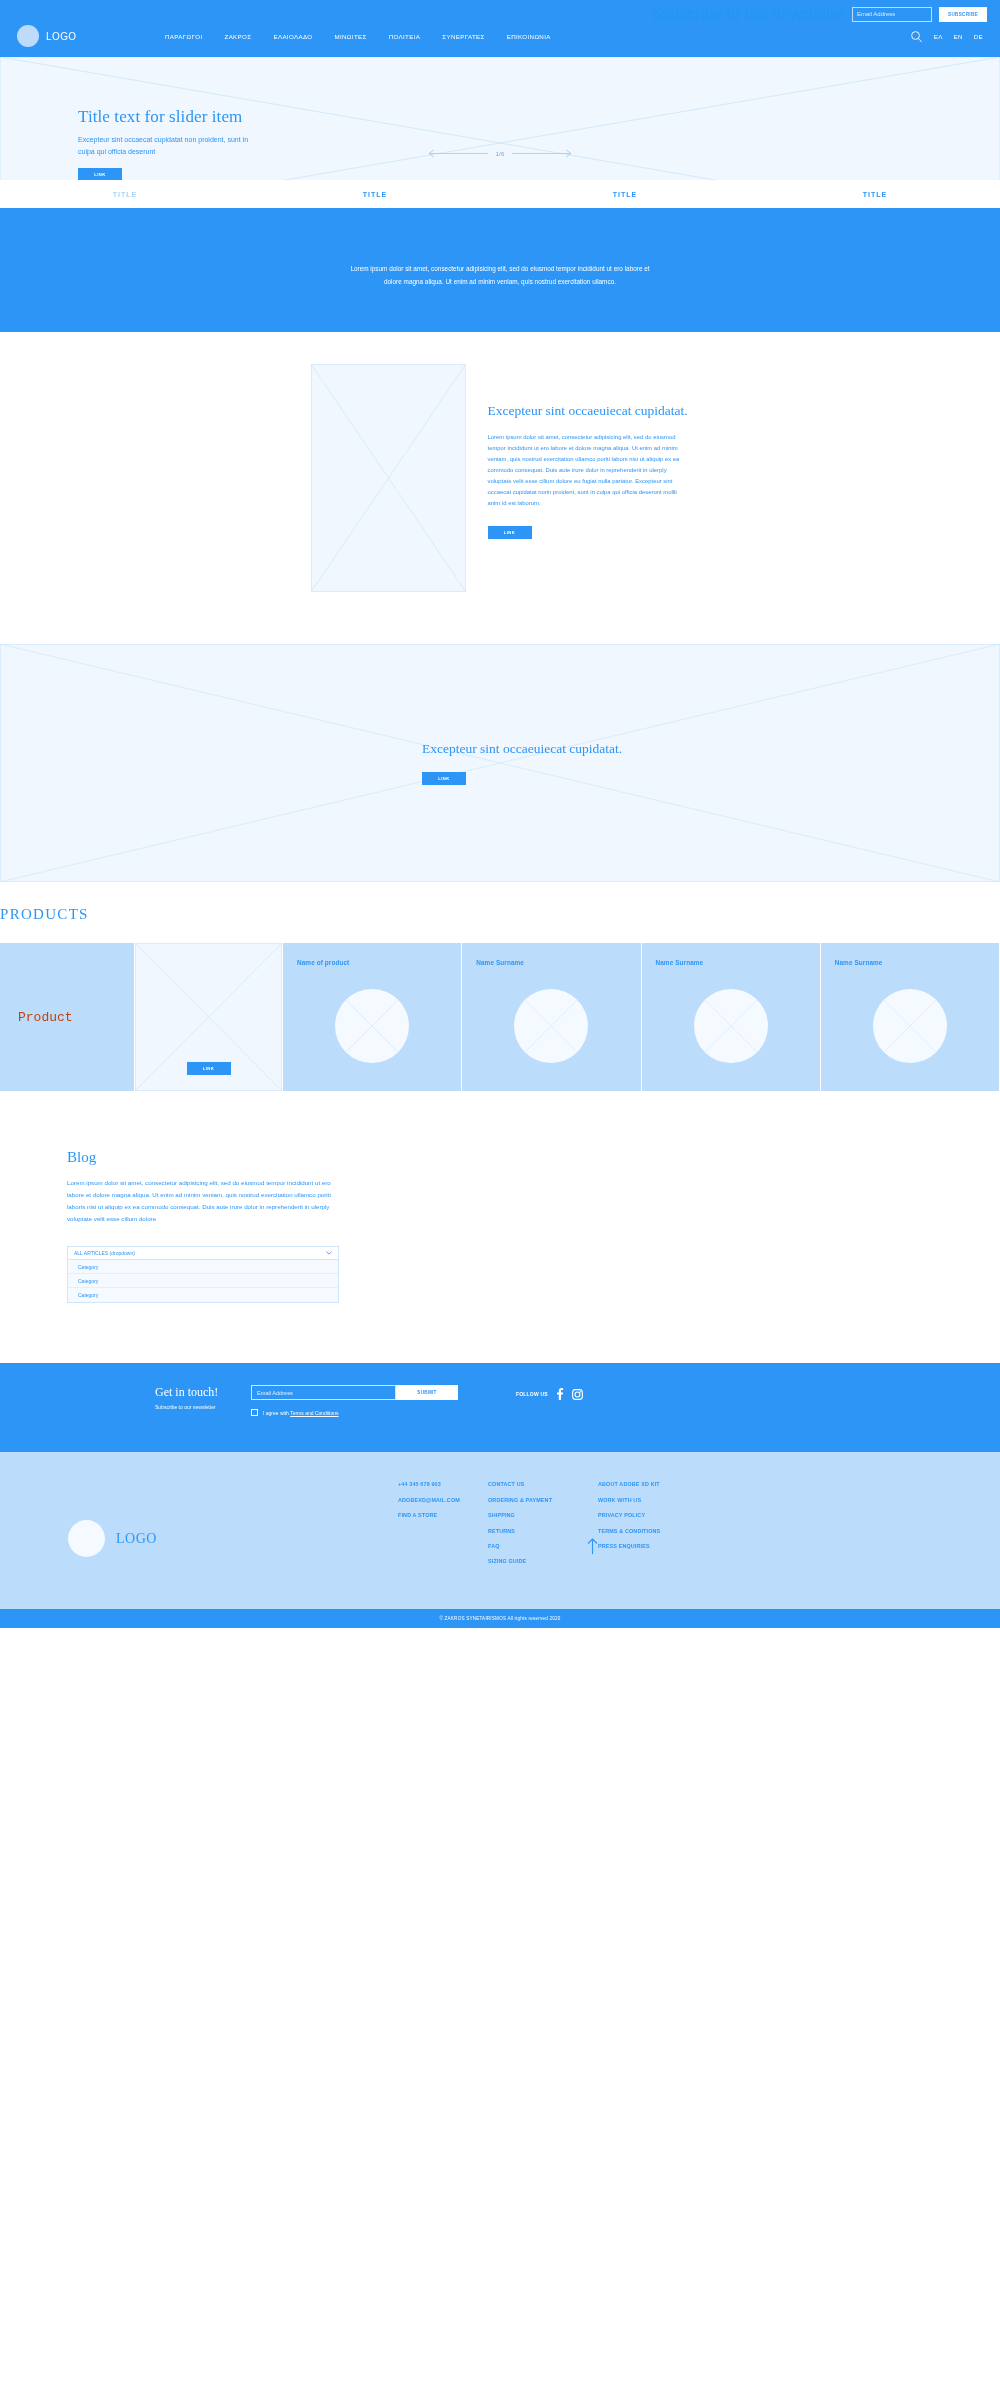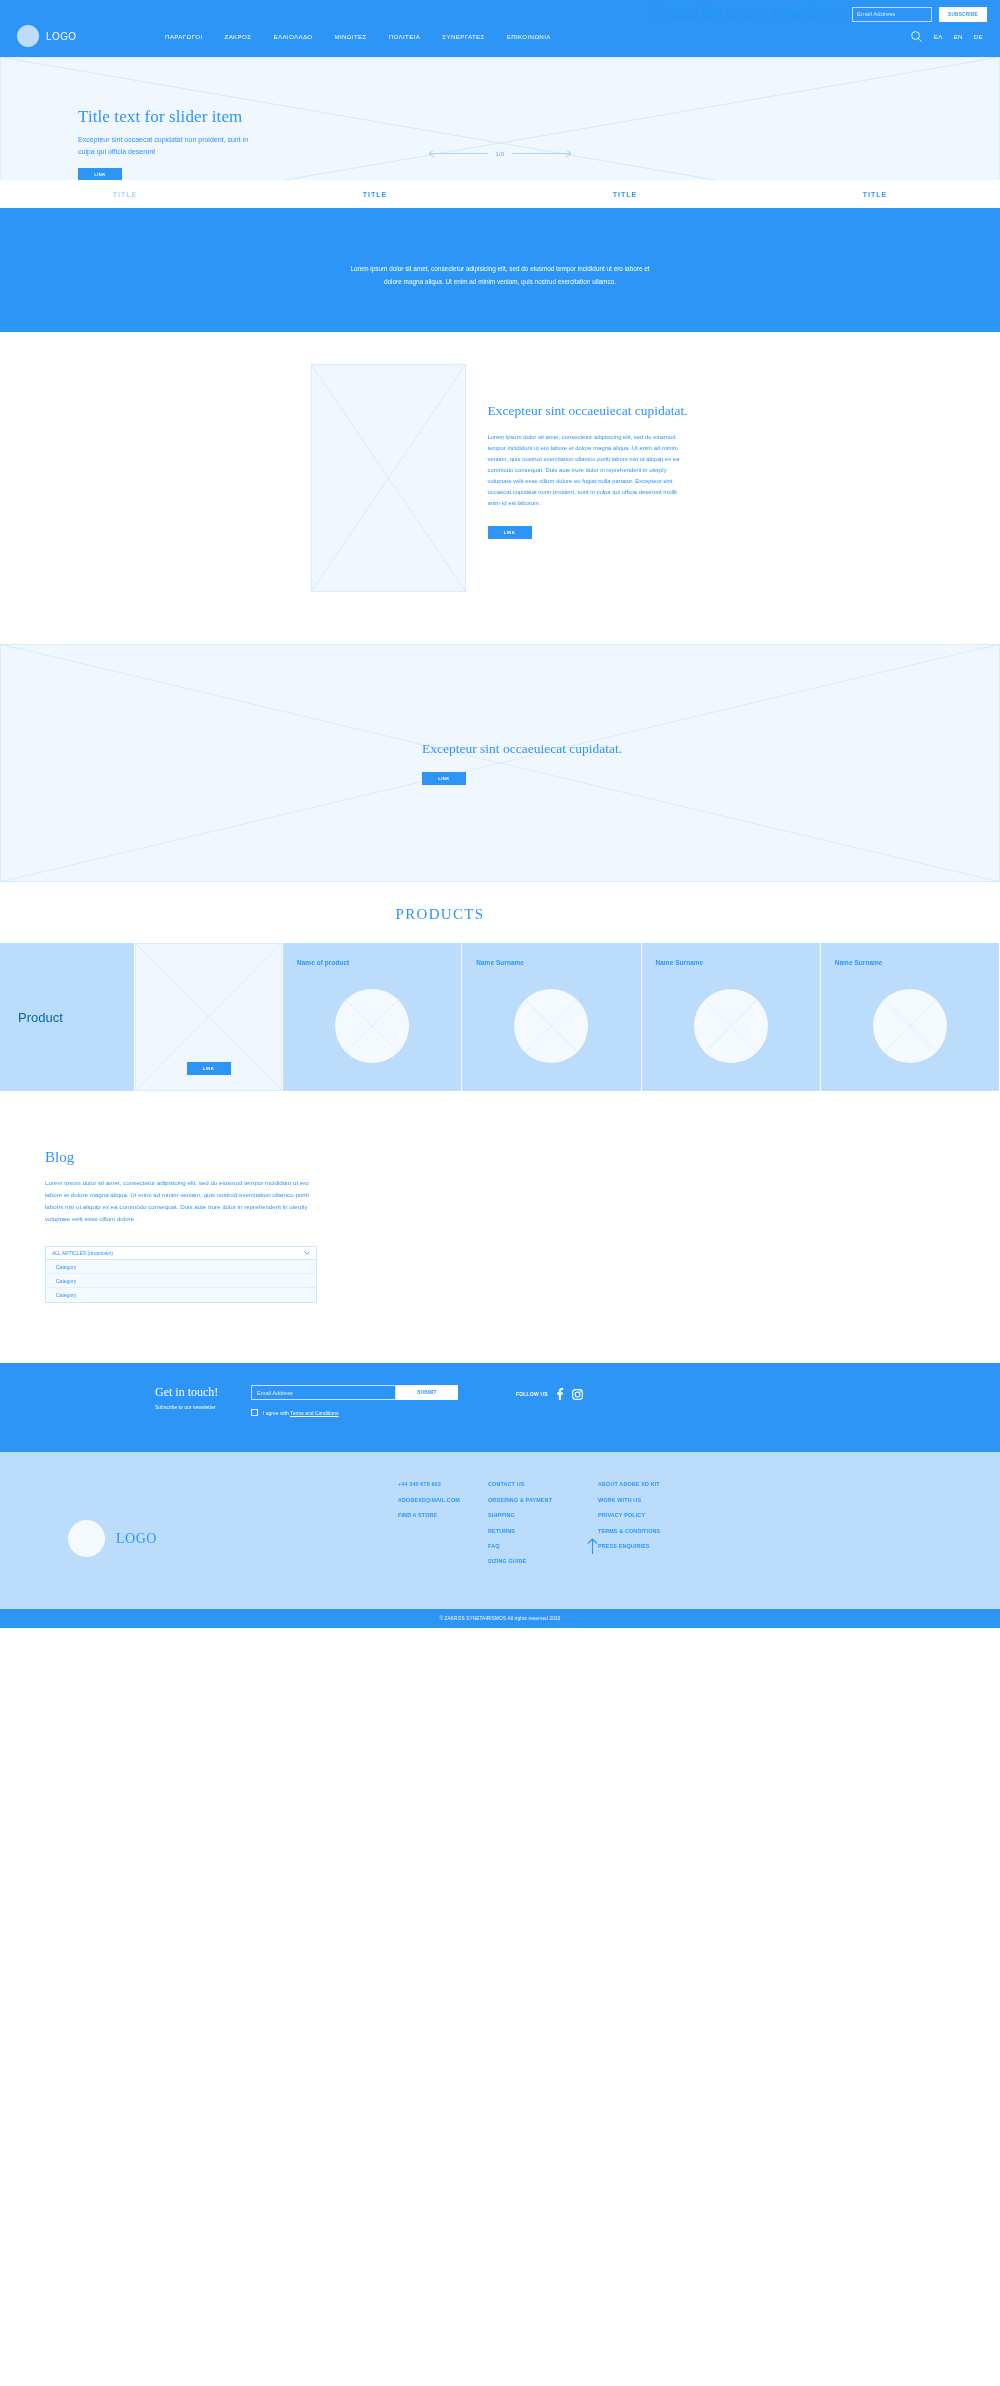--- a/index.html
+++ b/index.html
@@ -83,40 +83,40 @@
   .c1-text .btn-link { margin-top: 17px; }
 
   
   .content2 { position: relative; width: 1000px; height: 238px; background: #f0f7fe; overflow: hidden; }
   .content2 svg.xline { position: absolute; inset: 0; width: 1000px; height: 238px; }
   .c2-text { position: absolute; left: 422px; top: 96px; width: 240px; }
   .c2-text h3 { font-family: "Liberation Serif", serif; font-size: 13.5px; font-weight: normal; line-height: 1.35; color: #2d95f5; }
   .c2-text .btn-link { margin-top: 14px; margin-left: 0; }
 
   
-  .products-head { width: 880px; background: #fff; text-align: center; padding: 24px 0 20px; }
+  .products-head { width: 880px; background: #fff; padding: 24px 0 20px; }
   .products-head h2 { font-family: "Liberation Serif", serif; font-size: 15px; font-weight: normal; letter-spacing: 1.3px; color: #2d95f5; }
   .products-row { width: 1000px; height: 148px; display: flex; }
   .pcard { position: relative; border-right: 1px solid #ffffff; }
   .pcard-blue { width: 135px; background: #bcdcfb; display: flex; align-items: center; }
-  .pcard-blue h4 { font-family: Liberation Sans, sans-serif; font-size: 13px; font-weight: normal; color: #0369a1; margin-left: 18px; }
+  .pcard-blue h4 { font-family: Liberation Mono, monospace; font-size: 13px; font-weight: normal; color: #c2410c; margin-left: 18px; }
   .pcard-img { width: 148px; background: #f0f7fe; position: relative; }
   .pcard-img svg { position: absolute; inset: 0; width: 100%; height: 100%; }
   .pcard-img .btn-link { position: absolute; left: 50%; transform: translateX(-50%); bottom: 16px; }
   .pcard-prod { flex: 1; background: #bcdcfb; position: relative; }
   .pcard-prod .pname { position: absolute; left: 14px; top: 16px; font-size: 6.4px; font-weight: bold; color: #2d95f5; letter-spacing: .1px; }
   .pcard-prod .circ {
     position: absolute; left: 50%; top: 56%; transform: translate(-50%,-50%);
     width: 74px; height: 74px; border-radius: 50%; background: #f4faff; overflow: hidden;
   }
   .pcard-prod .circ svg { width: 74px; height: 74px; display: block; }
 
   
   .blog-wrap { width: 1000px; display: flex; background: #fff; }
-  .blog-left { width: 312px; padding: 58px 0 60px 45px; }
+  .blog-left { width: 312px; padding: 58px 0 60px 67px; }
   .blog-left h2 { font-family: "Liberation Serif", serif; font-size: 15px; font-weight: normal; color: #2d95f5; }
   .blog-left p { margin-top: 11px; width: 272px; font-size: 6.2px; line-height: 1.9; color: #2d95f5; }
   .dropdown { margin-top: 22px; width: 272px; }
   .dropdown-head {
     height: 14px; border: 1px solid #cfe6fb; background: #fff;
     display: flex; align-items: center; justify-content: space-between;
     padding: 0 6px; font-size: 5px; color: #2d95f5; cursor: pointer;
   }
   .dropdown-list { border: 1px solid #cfe6fb; border-top: none; background: #f4faff; }
   .dropdown-list .opt {

